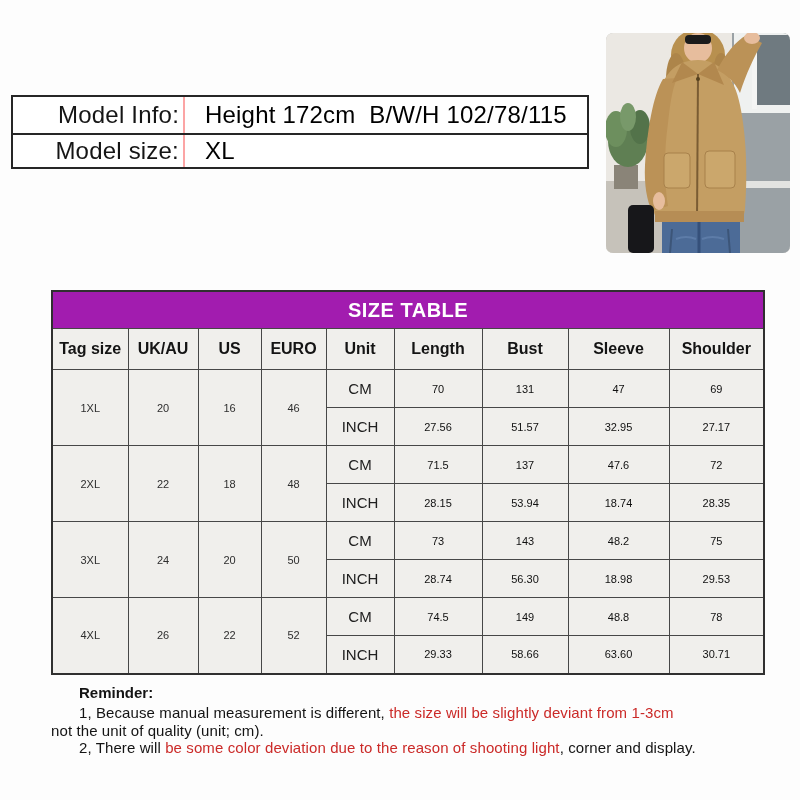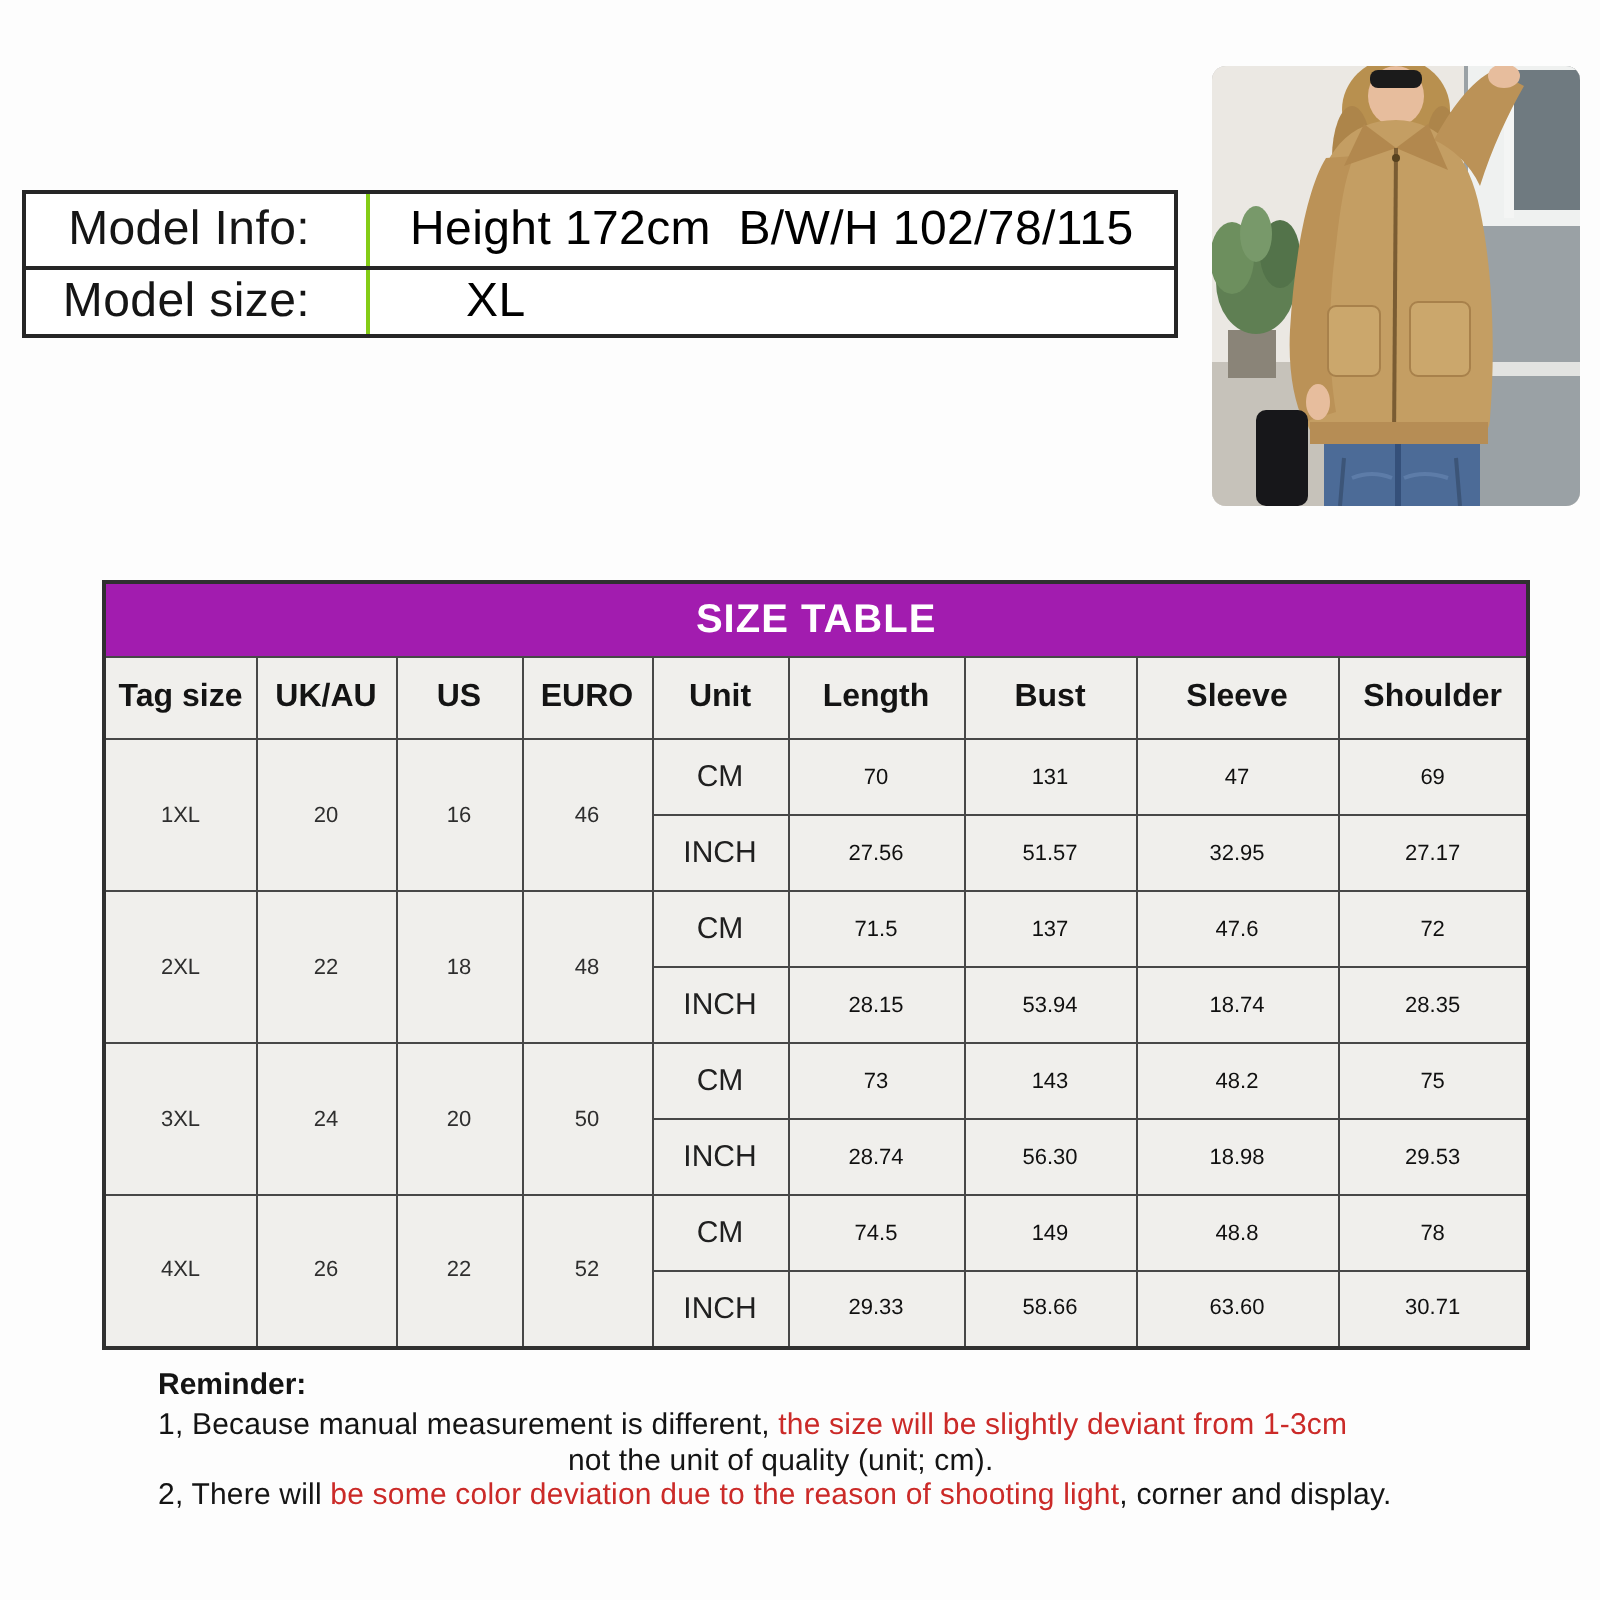--- a/index.html
+++ b/index.html
@@ -7,24 +7,24 @@
     width:800px;height:800px;position:relative;background:#fdfdfd;
     font-family:"Liberation Sans", sans-serif;color:#1a1a1a;overflow:hidden;
   }
 
   
   .model-info{
     position:absolute;left:11px;top:95px;width:574px;
     border:2px solid #262626;background:#fff;
   }
   .mi-row{display:grid;grid-template-columns:172px 1fr;height:36px;}
-  .mi-row + .mi-row{border-top:2px solid #262626;height:32px;gap:28px;}
+  .mi-row + .mi-row{border-top:2px solid #262626;height:32px;}
   .mi-label{
-    border-right:2px solid #84cc16;display:flex;align-items:center;justify-content:flex-end;
-    padding-right:28px;font-size:24px;color:#151515;letter-spacing:0.2px;
+    border-right:2px solid #fca5a5;display:flex;align-items:center;justify-content:flex-end;
+    padding-right:4px;font-size:24px;color:#151515;letter-spacing:0.2px;
   }
   .mi-value{
     display:flex;align-items:center;padding-left:20px;font-size:24px;color:#000000;
     white-space:pre;letter-spacing:0.2px;
   }
 
   
   .photo{
     position:absolute;left:606px;top:33px;width:184px;height:220px;
     border-radius:7px;overflow:hidden;box-shadow:inset 0 0 16px rgba(0,0,0,0.30);
@@ -50,21 +50,21 @@
   tr.sub{height:38px;}
   td.size{font-size:11px;color:#2e2e2e;}
   td.unit{font-size:15px;color:#202020;}
   td.val{font-weight:normal;font-size:11px;color:#101010;}
 
   
   .reminder{position:absolute;left:51px;top:684px;font-size:15px;color:#141414;}
   .rem-head{font-weight:bold;font-size:15px;line-height:18px;margin-bottom:2px;margin-left:28px;}
   .rem-line{line-height:17.5px;letter-spacing:0.1px;}
   .rem-line.l1,.rem-line.l3{margin-left:28px;}
-  .rem-line.l2{margin-left:34px;text-align:center;}
+  .rem-line.l2{}
   .red{color:#cb2a28;}
 </style>
 </head>
 <body>
 
 <div class="model-info">
   <div class="mi-row">
     <div class="mi-label">Model Info:</div>
     <div class="mi-value">Height 172cm  B/W/H 102/78/115</div>
   </div>

